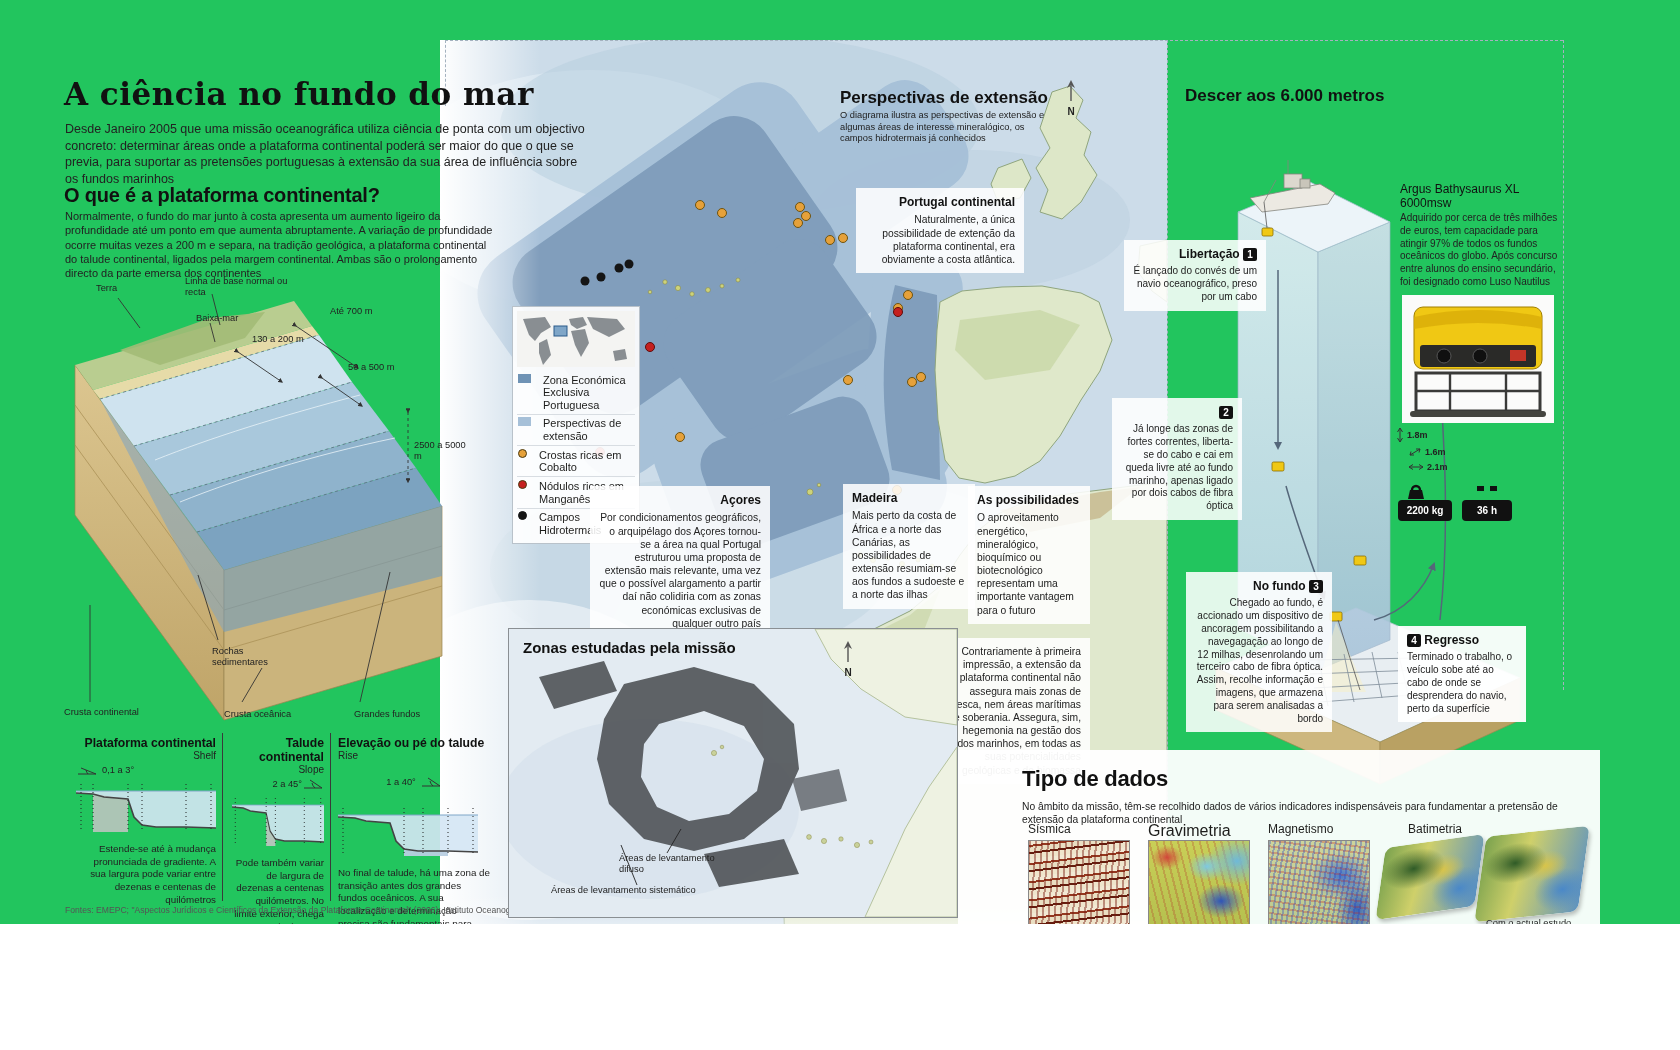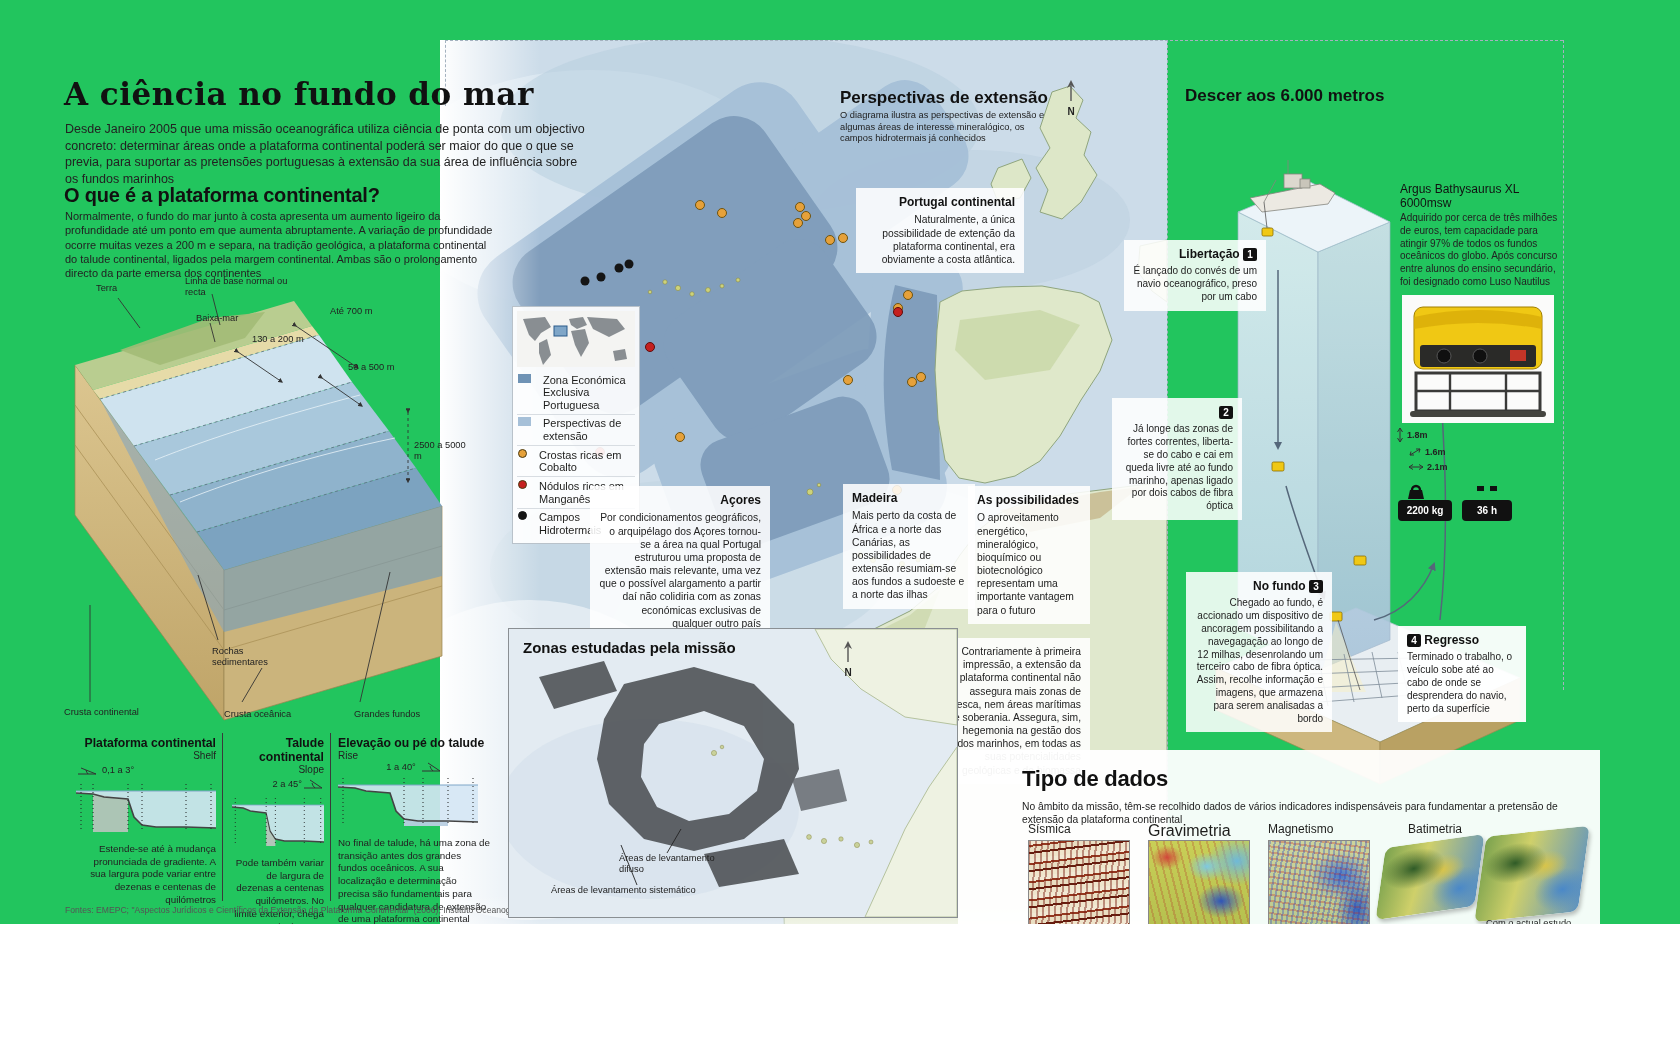--- a/index.html
+++ b/index.html
@@ -267,21 +267,21 @@
         <line x1="110" y1="5" x2="110" y2="53"></line>
           <line x1="135" y1="5" x2="135" y2="53"></line>
       </g>
     </svg>
     <div class="p-body">Pode também variar de largura de dezenas a centenas quilómetros. No limite exterior, chega a atingir 5.000 metros de profundidade</div>
   </div>
 
   <div class="abs panel" style="left:338px;top:736px;width:152px">
     <div class="p-title">Elevação ou pé do talude</div>
     <div class="p-sub">Rise</div>
-    <div style="display:flex;justify-content:center;align-items:center;gap:4px;margin:0 0">
+    <div style="display:flex;justify-content:center;align-items:center;gap:4px;margin:15px 0">
       <span class="lbl" style="position:static">1 a 40°</span>
       <svg width="22" height="12">
           <path d="M2,10 L20,10 M20,10 L8,2 M13,10 A9,9 0 0 1 10,5" stroke="#333" stroke-width="1" fill="none"></path>
         </svg>
     </div>
     <svg width="140" height="56" viewBox="0 0 140 56">
       <polygon points="0,12 140,12 140,49 110,48 80,48 66,46 58,38 52,20 28,18 17,15 0,14" fill="#d4e6f4" opacity=".9"></polygon>
       <polygon points="66,46 110,48 110,53 66,53" fill="#b9cfe2" opacity=".95"></polygon>
       <path d="M0,14 L17,15 L28,18 L52,20 L58,38 L66,46 L80,48 L110,48 L140,49" stroke="#444" stroke-width="1.6" fill="none"></path>
       <line x1="0" y1="12" x2="140" y2="12" stroke="#7fa6c8" stroke-width="1"></line>

